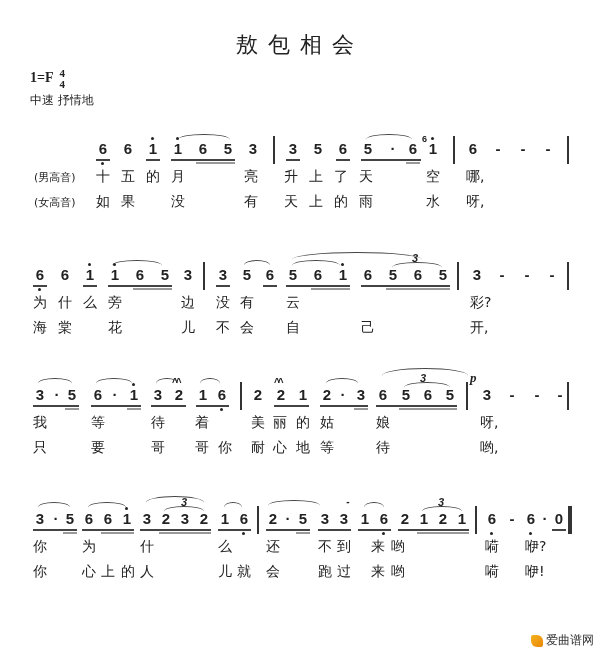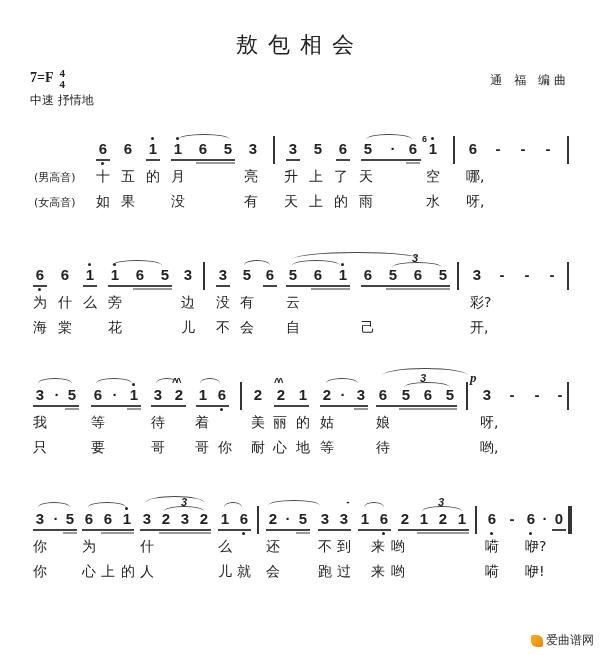--- a/index.html
+++ b/index.html
@@ -29,29 +29,28 @@
   .grace { position:absolute; font-size:9px; font-weight:bold; }
   .logo { position:absolute; right:6px; bottom:6px; font-size:12px; color:#333; display:flex; align-items:center; gap:3px; }
   .logo-icon { width:12px; height:12px; background:linear-gradient(135deg,#f6b21b,#e8870b); border-radius:2px 6px 2px 6px; }
 </style>
 </head>
 <body>
 
 <div class="title">敖包相会</div>
 
 <div class="key">
-  <span>7=F</span>
+  <span>1=F</span>
   <span class="frac">
     <span>4</span>
     <span>4</span>
   </span>
 </div>
 <div class="tempo">中速 抒情地</div>
 <div class="credits">
-  <div>通 福 编曲</div>
 </div>
 
 <div class="system" style="top:122px;">
   <div class="notes" style="left:0;width:600px;">
     <div class="slur" style="left:178px;top:-6px;width:52px;"></div>
     <span class="note" style="left:96px;">6</span>
       <div class="dot-bot" style="left:101px;top:22px;"></div>
     <span class="note" style="left:121px;">6</span>
     <span class="note" style="left:146px;">1</span>
       <div class="dot-top" style="left:151px;top:-3px;"></div>

